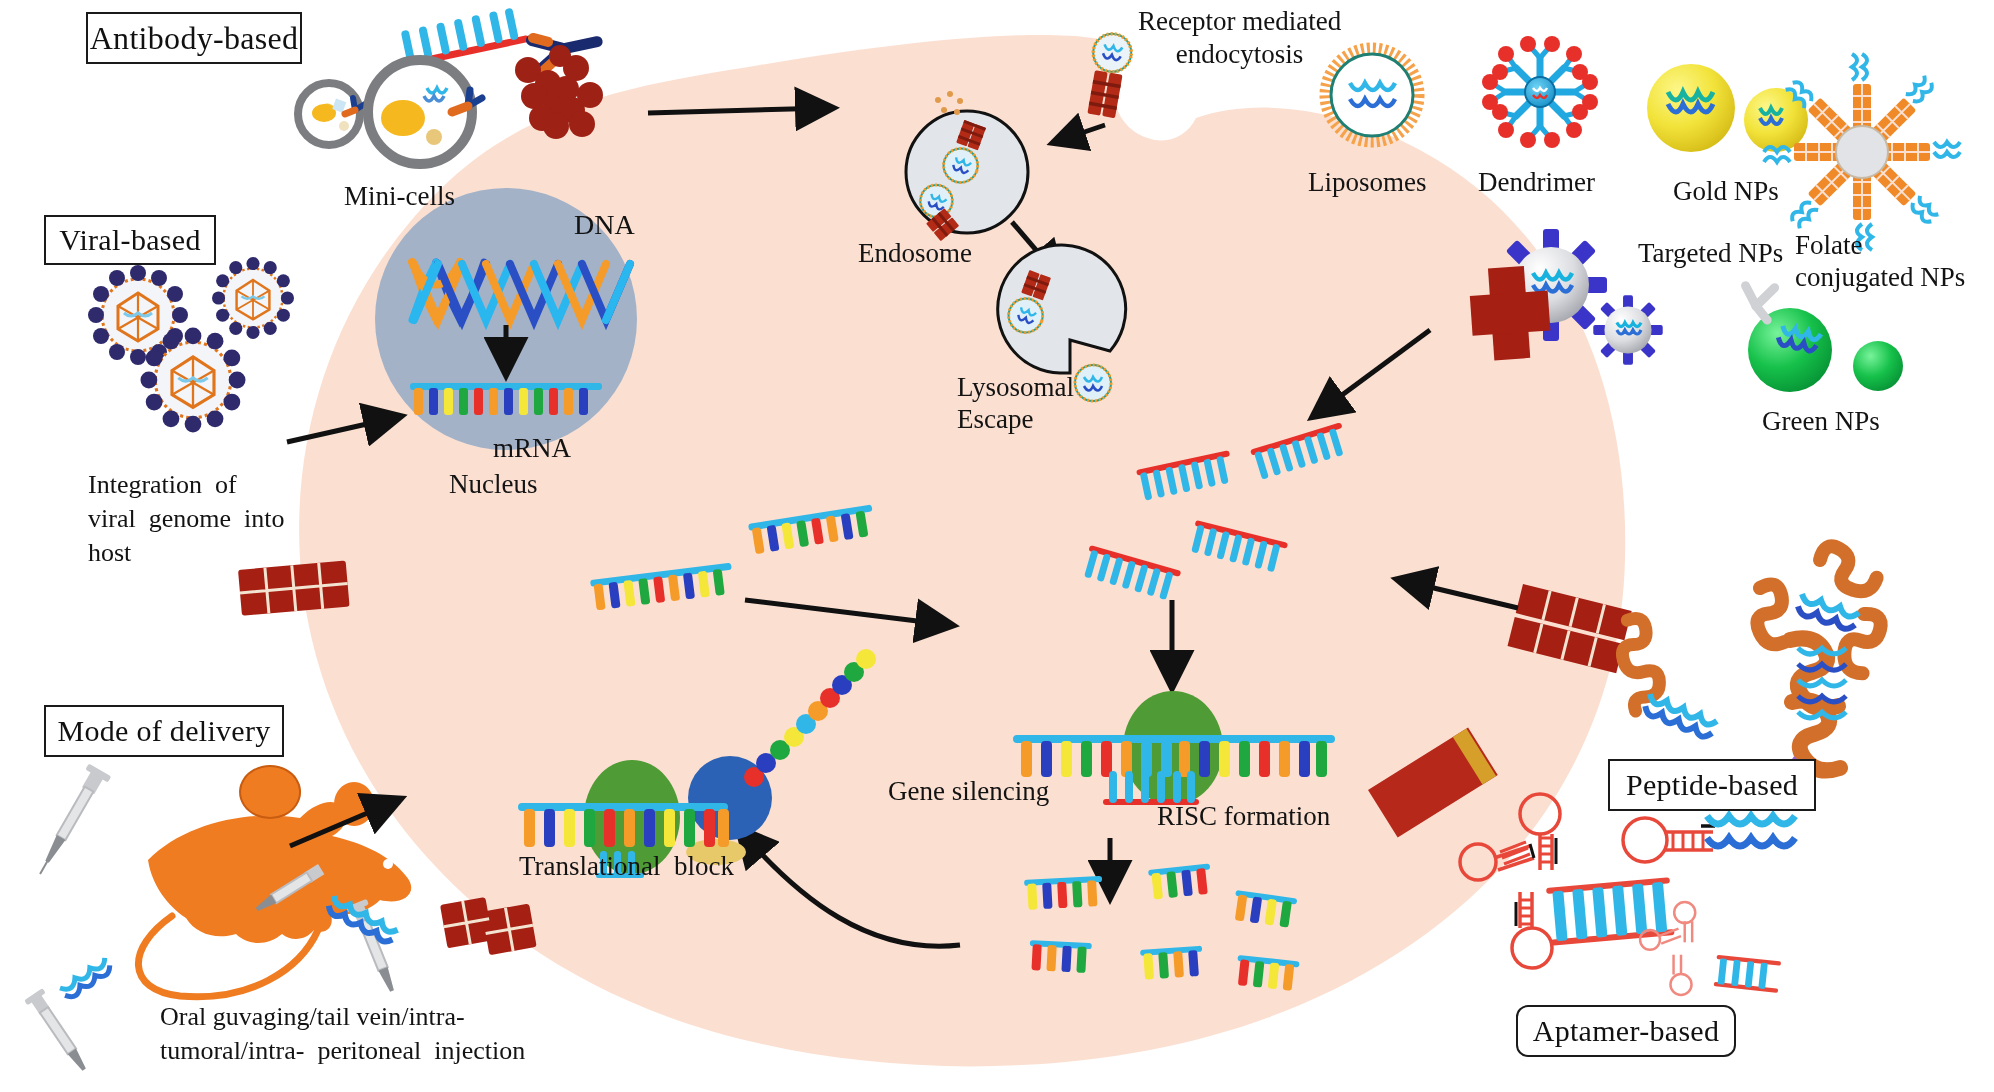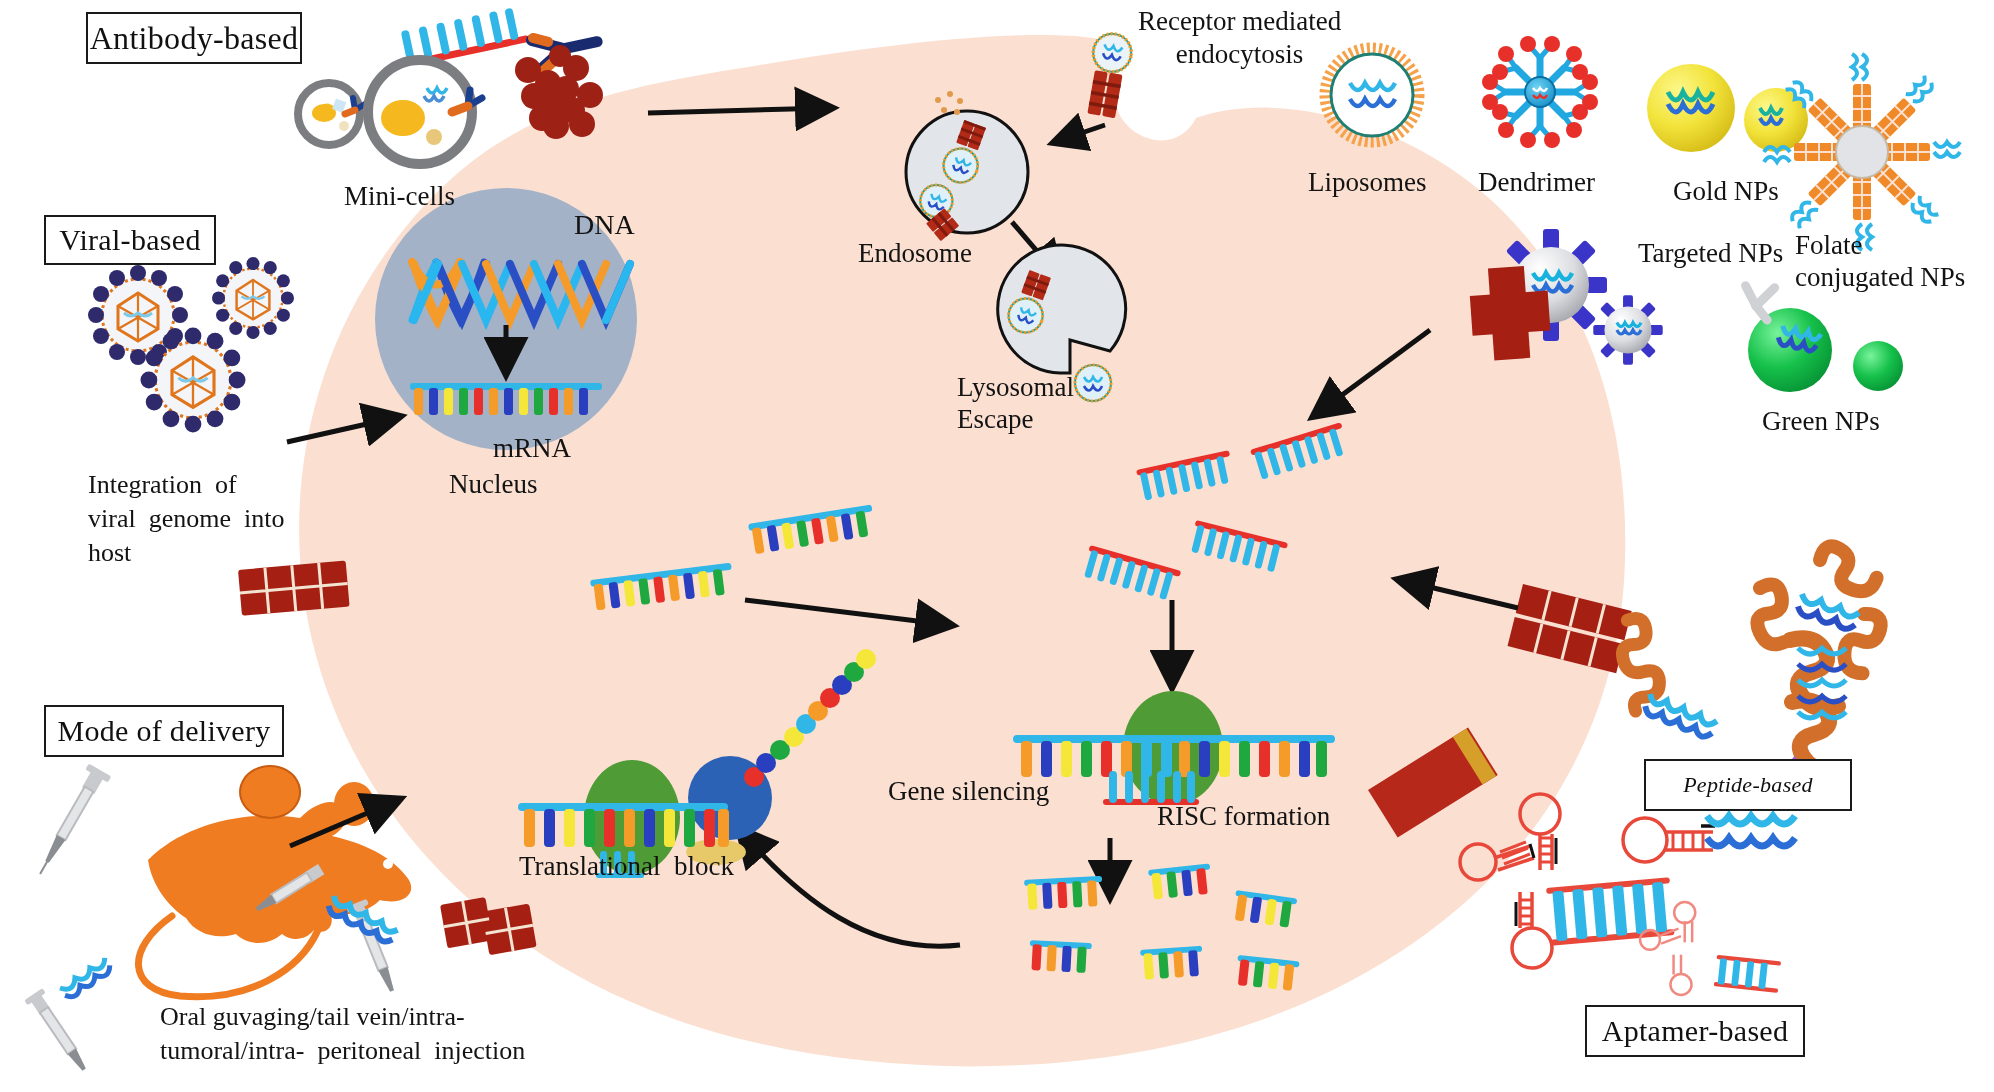--- a/index.html
+++ b/index.html
@@ -942,23 +942,23 @@
 
   </svg>
 
   <div class="boxlabel" style="left:86px; top:12px; width:212px; height:48px; font-size:32px;">Antibody-based</div>
 
   <div class="boxlabel" style="left:44px; top:215px; width:168px; height:46px; font-size:30px;">Viral-based</div>
 
   <div class="boxlabel" style="left:44px; top:705px; width:236px; height:48px; font-size:30px;">Mode of delivery</div>
 
 
-  <div class="boxlabel" style="left:1644px; top:759px; width:204px; height:48px; font-size:22px;font-style:italic;">Peptide-based</div>
-
-  <div class="boxlabel" style="left:1585px; top:1005px; width:216px; height:48px; font-size:30px;">Aptamer-based</div>
+  <div class="boxlabel" style="left:1608px; top:759px; width:204px; height:48px; font-size:30px;">Peptide-based</div>
+
+  <div class="boxlabel" style="left:1516px; top:1005px; width:216px; height:48px; font-size:30px;border-radius:12px;">Aptamer-based</div>
 
   <div class="lbl" style="left:344px; top:180px; font-size:27px;">Mini-cells</div>
 
   <div class="lbl" style="left:1138px; top:5px; font-size:27px; text-align:center;">Receptor mediated
 endocytosis</div>
 
   <div class="lbl" style="left:1308px; top:166px; font-size:27px;">Liposomes</div>
 
   <div class="lbl" style="left:1478px; top:166px; font-size:27px;">Dendrimer</div>
 

